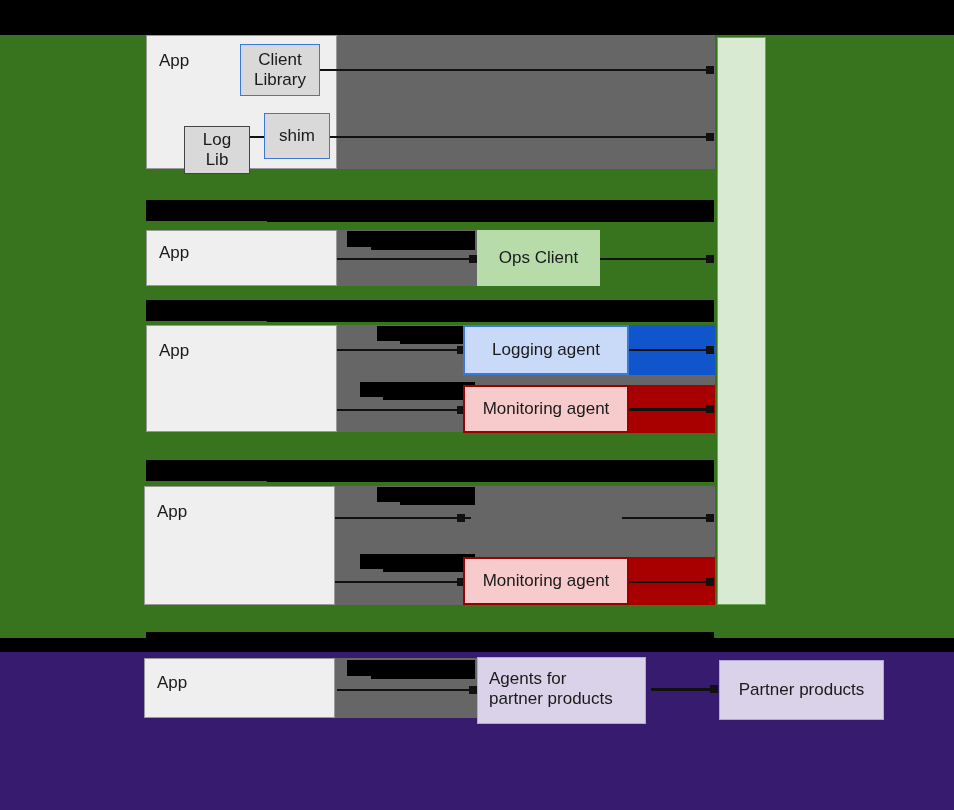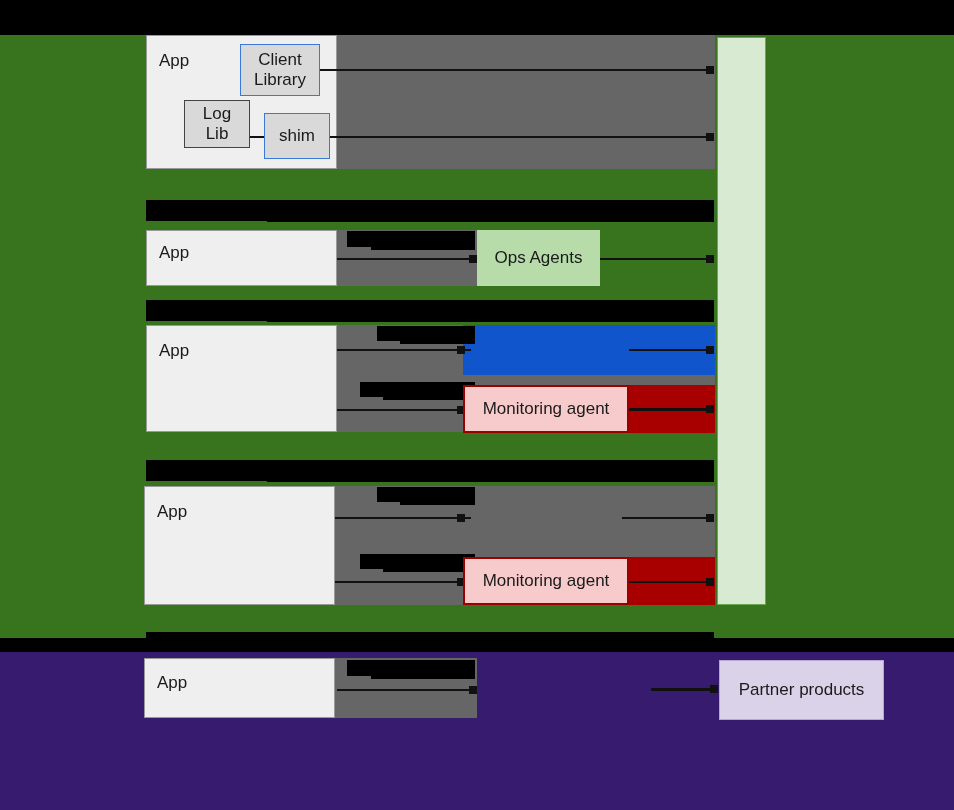--- a/index.html
+++ b/index.html
@@ -82,21 +82,21 @@
 
   <div class="abs blk-app" style="left:146px;top:35px;width:191px;height:134px;">
     <div class="lbl" style="position:absolute;left:12px;top:15px;">App</div>
   </div>
 
   <div class="abs blk-blue-box" style="left:240px;top:44px;width:80px;height:52px;">
     <div class="lbl lbl-c">Client
 Library</div>
   </div>
 
-  <div class="abs blk-white-box" style="left:184px;top:100px;width:66px;height:48px;">
+  <div class="abs blk-white-box" style="left:184px;top:126px;width:66px;height:48px;">
     <div class="lbl lbl-c">Log
 Lib</div>
   </div>
 
   <div class="abs blk-blue-box" style="left:264px;top:113px;width:66px;height:46px;">
     <div class="lbl lbl-c">shim</div>
   </div>
 
   <div class="abs line-h" style="left:250px;top:136px;width:14px;"></div>
 
@@ -115,21 +115,21 @@
     <div class="lbl" style="position:absolute;left:12px;top:12px;">App</div>
   </div>
 
   <div class="abs redact" style="left:347px;top:231px;width:128px;height:16px;"></div>
   <div class="abs redact" style="left:371px;top:244px;width:104px;height:6px;"></div>
 
   <div class="abs line-h" style="left:337px;top:258px;width:140px;"></div>
   <div class="abs arrow-sq" style="left:469px;top:255px;"></div>
 
   <div class="abs blk-greenpale" style="left:477px;top:230px;width:123px;height:56px;">
-    <div class="lbl lbl-c">Ops Agents</div>
+    <div class="lbl lbl-c">Ops Client</div>
   </div>
 
   <div class="abs line-h" style="left:600px;top:258px;width:111px;"></div>
   <div class="abs arrow-sq" style="left:706px;top:255px;"></div>
 
   <div class="abs redact" style="left:146px;top:300px;width:568px;height:21px;"></div>
   <div class="abs redact" style="left:267px;top:314px;width:447px;height:8px;"></div>
 
   <div class="abs blk-gray" style="left:337px;top:325px;width:378px;height:107px;"></div>
 
@@ -140,20 +140,23 @@
   <div class="abs blk-blue-deep" style="left:463px;top:325px;width:252px;height:50px;"></div>
 
   <div class="abs blk-red-deep" style="left:463px;top:385px;width:252px;height:48px;"></div>
 
   <div class="abs redact" style="left:377px;top:326px;width:98px;height:15px;"></div>
   <div class="abs redact" style="left:400px;top:338px;width:75px;height:6px;"></div>
 
   <div class="abs line-h" style="left:337px;top:349px;width:134px;"></div>
   <div class="abs arrow-sq" style="left:457px;top:346px;"></div>
 
+  <div class="abs blk-blue-pale" style="left:463px;top:325px;width:166px;height:50px;">
+    <div class="lbl lbl-c">Logging agent</div>
+  </div>
 
   <div class="abs line-h" style="left:629px;top:349px;width:82px;"></div>
   <div class="abs arrow-sq" style="left:706px;top:346px;"></div>
 
   <div class="abs redact" style="left:360px;top:382px;width:115px;height:15px;"></div>
   <div class="abs redact" style="left:383px;top:394px;width:92px;height:6px;"></div>
 
   <div class="abs line-h" style="left:337px;top:409px;width:134px;"></div>
   <div class="abs arrow-sq" style="left:457px;top:406px;"></div>
 
@@ -206,20 +209,24 @@
   <div class="abs blk-app" style="left:144px;top:658px;width:191px;height:60px;">
     <div class="lbl" style="position:absolute;left:12px;top:14px;">App</div>
   </div>
 
   <div class="abs redact" style="left:347px;top:660px;width:128px;height:16px;"></div>
   <div class="abs redact" style="left:371px;top:673px;width:104px;height:6px;"></div>
 
   <div class="abs line-h" style="left:337px;top:689px;width:140px;"></div>
   <div class="abs arrow-sq" style="left:469px;top:686px;"></div>
 
+  <div class="abs blk-purple-pale" style="left:477px;top:657px;width:169px;height:67px;">
+    <div class="lbl" style="position:absolute;left:11px;top:11px;">Agents for
+partner products</div>
+  </div>
 
   <div class="abs line-h-thick" style="left:651px;top:688px;width:63px;"></div>
   <div class="abs arrow-sq" style="left:710px;top:685px;"></div>
 
   <div class="abs blk-purple-pale" style="left:719px;top:660px;width:165px;height:60px;">
     <div class="lbl lbl-c">Partner products</div>
   </div>
 
 </div>
 

